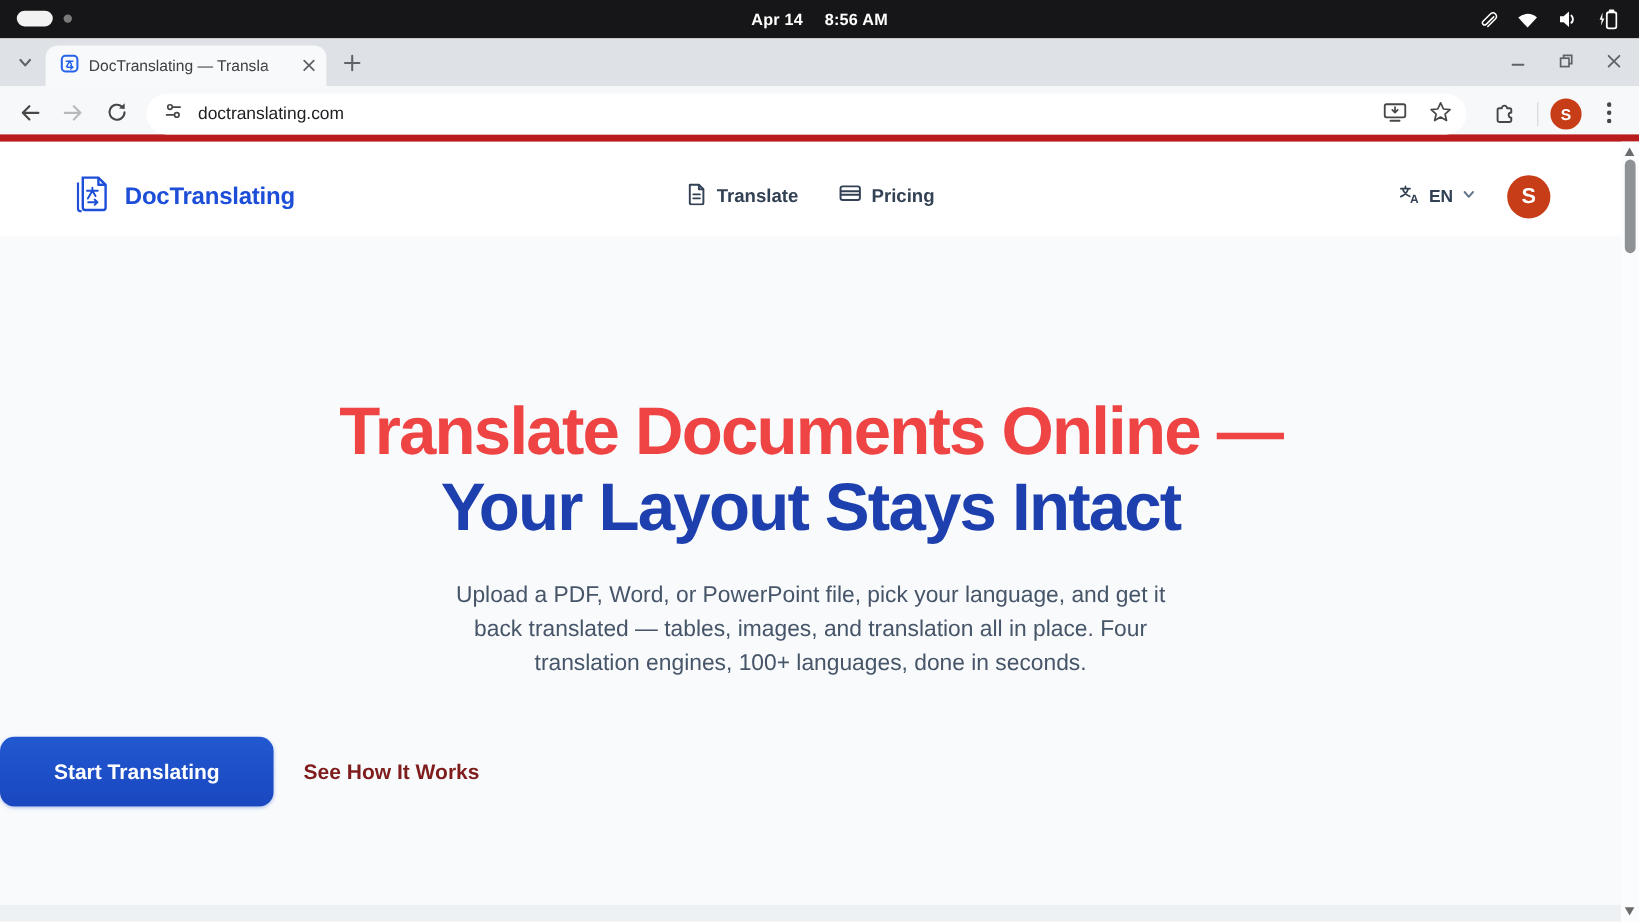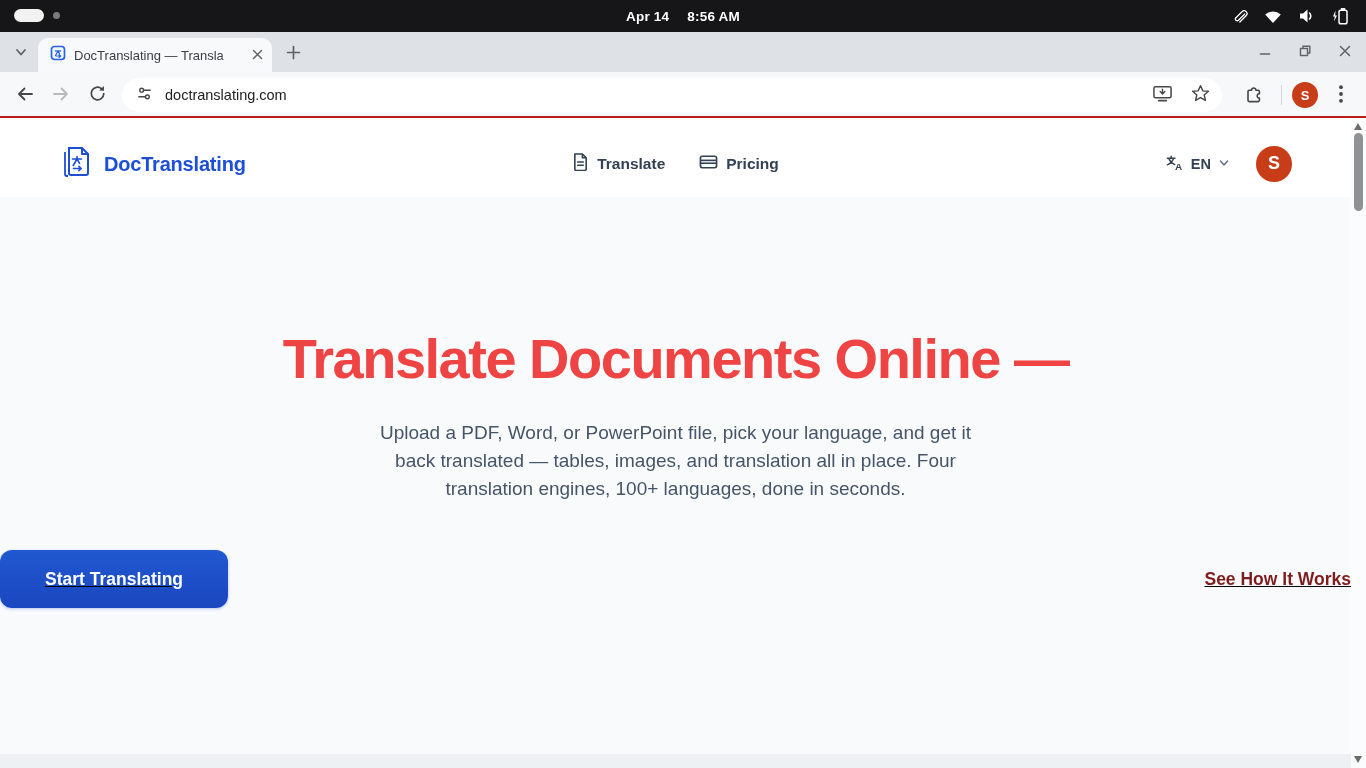--- a/index.html
+++ b/index.html
@@ -22,21 +22,21 @@
   .tab { position:absolute; left:38px; top:6px; width:234px; height:34px; background:#f8f9fa; border-radius:10px 10px 0 0; display:flex; align-items:center; padding:0 6px 0 12px; }
   .tab-title-wrap { position:relative; flex:1; overflow:hidden; white-space:nowrap; height:18px; margin-left:8px; }
   .tab-title { font-size:13px; color:#3c4043; line-height:18px; }
   .tab-fade { position:absolute; right:0; top:0; width:28px; height:18px; background:linear-gradient(to right, rgba(248,249,250,0), #f8f9fa 85%); }
   .tab-close { width:18px; height:18px; border-radius:50%; flex:0 0 auto; }
   .newtab { position:absolute; left:280px; top:9px; width:26px; height:26px; border-radius:50%; }
   .winctl { position:absolute; right:6px; top:5px; display:flex; align-items:center; gap:10px; }
   .winctl .iconbtn { width:30px; height:30px; border-radius:50%; }
 
   
-  .toolbar { position:absolute; top:72px; left:0; width:1366px; height:46px; background:#f7f8fa; border-bottom:2px solid #b91c1c; }
+  .toolbar { position:absolute; top:72px; left:0; width:1366px; height:46px; background:#f7f8fa; border-bottom:6px solid #b91c1c; }
   .navbtn { position:absolute; top:6px; width:34px; height:34px; border-radius:50%; }
   .omnibox { position:absolute; left:122px; top:6px; width:1100px; height:34px; background:#ffffff; border-radius:17px; display:flex; align-items:center; padding:0 12px 0 14px; }
   .omni-url { flex:1; margin-left:12px; font-size:14.5px; color:#202124; }
   .omni-actions { display:flex; align-items:center; gap:18px; }
   .tb-right { position:absolute; right:0; top:0; height:46px; display:flex; align-items:center; }
   .tb-divider { width:1px; height:20px; background:#d4d7da; margin:0 10px; }
   .avatar-sm { width:26px; height:26px; border-radius:50%; background:#c63d17; color:#fff; font-size:13px; font-weight:700; display:flex; align-items:center; justify-content:center; }
 
   
   .page { position:absolute; top:130px; left:0; width:1351px; height:650px; background:#f8fafc; overflow:hidden; }
@@ -48,21 +48,21 @@
   .header-right { position:absolute; right:59px; top:0; height:67px; display:flex; align-items:center; gap:26px; }
   .lang { display:flex; align-items:center; gap:7px; font-size:14.5px; font-weight:600; color:#334155; cursor:pointer; }
   .avatar-lg { width:36px; height:36px; border-radius:50%; background:#c63d17; color:#fff; font-size:18px; font-weight:700; display:flex; align-items:center; justify-content:center; cursor:pointer; }
 
   .hero { position:absolute; top:67px; left:0; width:1351px; text-align:center; }
   .hero h1 { margin-top:130px; font-size:56px; line-height:64px; font-weight:800; letter-spacing:-1.5px; }
   .h1-dark { display:block; color:#ef4444; }
   .h1-blue { display:block; color:#1e40af; }
   .hero-sub { margin:28px auto 0; font-size:19px; line-height:28px; color:#475569; }
   .hero-sub span { display:block; }
-  .cta-row { margin-top:47px; display:flex; align-items:center; justify-content:space-between; gap:25px;text-decoration:underline; }
+  .cta-row { margin-top:47px; display:flex; align-items:center; justify-content:flex-start; gap:25px; }
   .btn-primary { width:228px; height:58px; border:none; border-radius:12px; background:linear-gradient(180deg,#2158d0,#1a47c0); color:#fff; font-family:inherit; font-size:17.5px; font-weight:700; cursor:pointer; box-shadow:0 1px 3px rgba(26,70,190,.3); }
   .link-secondary { font-size:17.5px; font-weight:700; color:#7f1d1d; cursor:pointer; background:none; border:none; font-family:inherit; }
   .bottom-strip { position:absolute; bottom:0; left:0; width:1351px; height:26px; background:#eef1f4; }
 
   
   .scrollbar { position:absolute; top:118px; right:0; width:15px; height:650px; background:#fbfcfd; }
   .sb-arrow-up { position:absolute; top:5px; left:3px; width:0; height:0; border-left:4.5px solid transparent; border-right:4.5px solid transparent; border-bottom:7px solid #6b6b6b; }
   .sb-arrow-down { position:absolute; bottom:5px; left:3px; width:0; height:0; border-left:4.5px solid transparent; border-right:4.5px solid transparent; border-top:7px solid #6b6b6b; }
   .sb-thumb { position:absolute; top:15px; left:3px; width:9px; height:78px; border-radius:5px; background:#8f9295; }
 </style>
@@ -301,20 +301,21 @@
             </svg>
         </span>
       </div>
       <div class="avatar-lg">S</div>
     </div>
   </div>
 
   <div class="hero">
     <h1>
       <span class="h1-dark">Translate Documents Online —</span>
+      <span class="h1-blue">Your Layout Stays Intact</span>
     </h1>
     <p class="hero-sub">
       <span>Upload a PDF, Word, or PowerPoint file, pick your language, and get it</span>
       <span>back translated — tables, images, and translation all in place. Four</span>
       <span>translation engines, 100+ languages, done in seconds.</span>
     </p>
     <div class="cta-row">
       <button class="btn-primary">Start Translating</button>
       <button class="link-secondary">See How It Works</button>
     </div>

